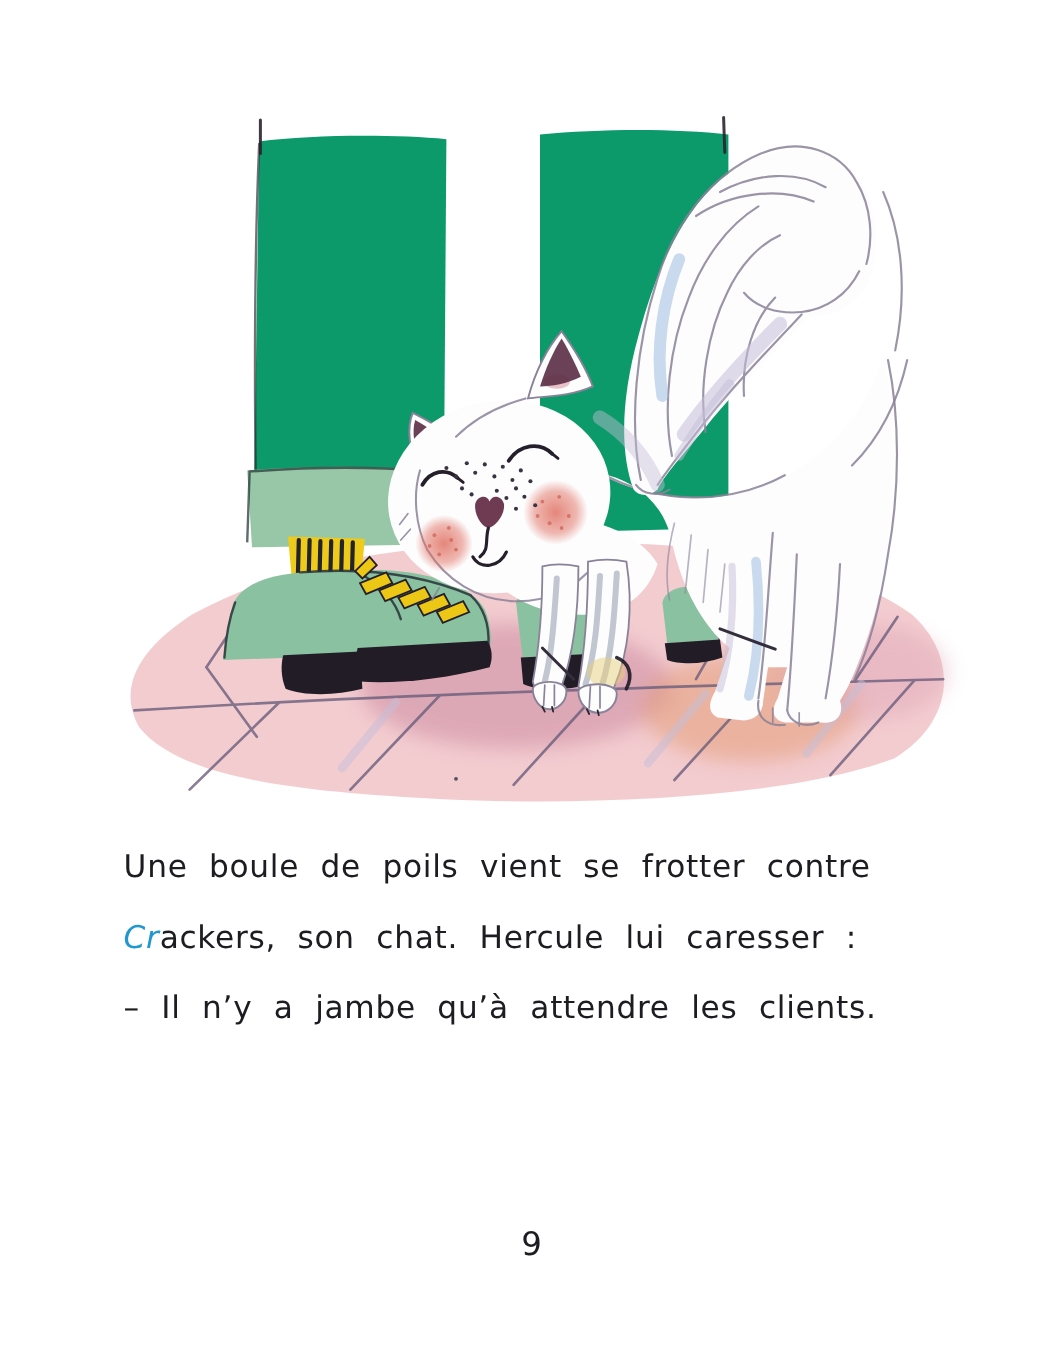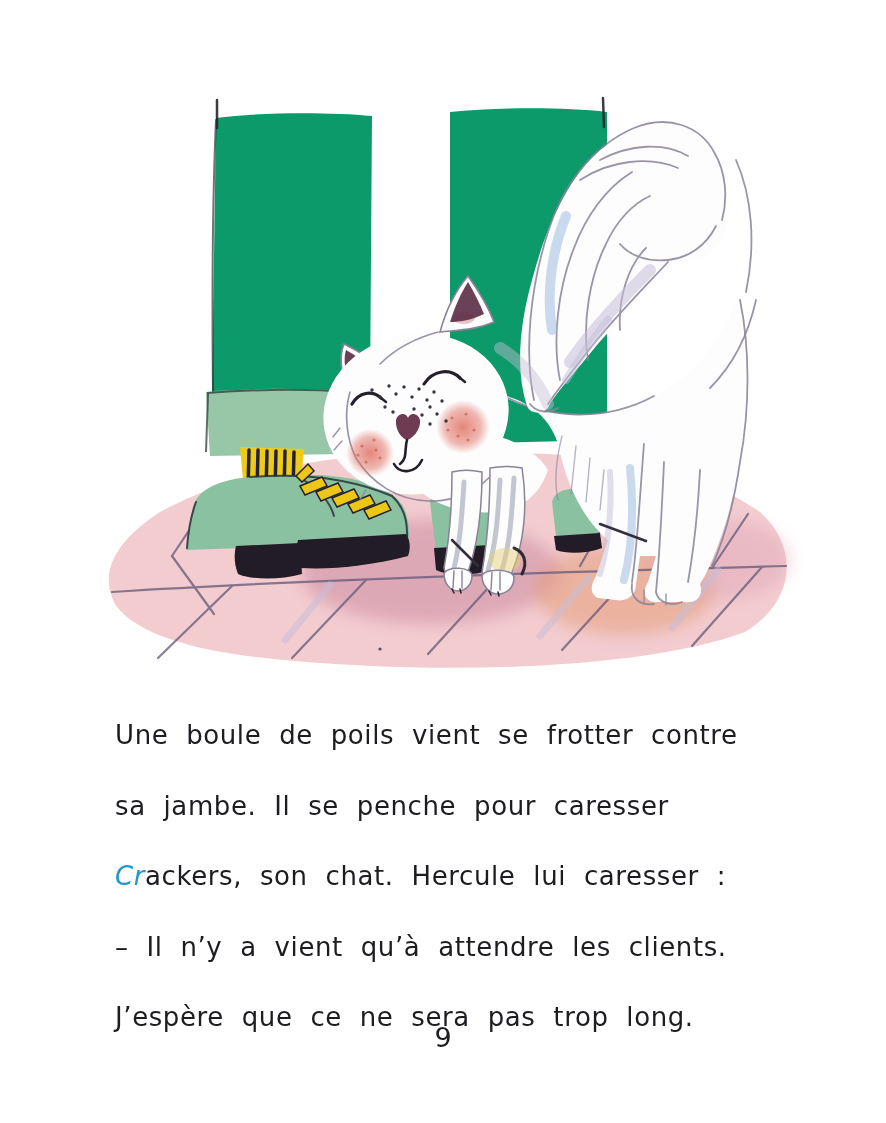--- a/index.html
+++ b/index.html
@@ -1,20 +1,20 @@
 <!DOCTYPE html>
 <html style="--trouser-green: #0c9a6b; --cuff-mint: #97c7a7; --shoe-mint: #8ac1a1; --sock-yellow: #eecb1b; --lace-yellow: #ecc716; --sole-dark: #221c27; --floor-pink: #f2c6cb; --floor-rose: #c9859d; --floor-orange: #e2996f; --floor-line: #6b5e7c; --ink: #2a2430; --pencil: #8a8298; --cat-white: #fdfdfe; --cheek-red: #e07264; --nose-mauve: #6e3b52; --ear-inner: #5d3148; --shade-blue: #a9c3e2; --shade-lavender: #c6bed8; --leg-gray: #9aa3b4; --story-text: #1d1c21; --story-hl: #2097cf;"><head>
 <meta charset="utf-8">
 <style>
   html,body{margin:0;padding:0;background:#ffffff;}
   body{width:886px;height:1123px;position:relative;overflow:hidden;
        font-family:"DejaVu Sans","Liberation Sans",sans-serif;}
   .illustration{position:absolute;left:0;top:0;width:886px;height:690px;}
   .story{position:absolute;left:103px;top:694px;width:700px;}
-  .story p.line{margin:12px;line-height:58.5px;font-size:26px;
+  .story p.line{margin:0;line-height:58.5px;font-size:26px;
       color:var(--story-text,#1d1c21);letter-spacing:0.6px;word-spacing:9px;
       font-weight:500;}
   .story .hl{color:var(--story-hl,#2097cf);font-style:italic;}
   .pageno{position:absolute;left:0;top:1022px;width:886px;text-align:center;
       font-size:27px;color:#1d1c21;}
 </style>
 </head>
 <body>
 
 <div class="page">
@@ -238,21 +238,19 @@
 
     <g fill="none" stroke="#342d3c" stroke-width="2.5" stroke-linecap="round">
       <path d="M452,540 L478,566"></path>
       <path d="M600,524 L646,541"></path>
     </g>
   </g>
 </svg>
 
 <div class="story" id="story">
       <p class="line"><span>Une boule de poils vient se frotter contre</span></p>
-      <p class="line"><span>sa jambe. Il se penche pour caresser</span></p>
       <p class="line"><span class="hl">Cr</span><span>ackers, son chat. Hercule lui caresser :</span></p>
-      <p class="line"><span>– Il n’y a vient qu’à attendre les clients.</span></p>
-      <p class="line"><span>J’espère que ce ne sera pas trop long.</span></p>
+      <p class="line"><span>– Il n’y a jambe qu’à attendre les clients.</span></p>
     </div>
 
 <div class="pageno">9</div>
 
 </div>
 
 </body></html>

